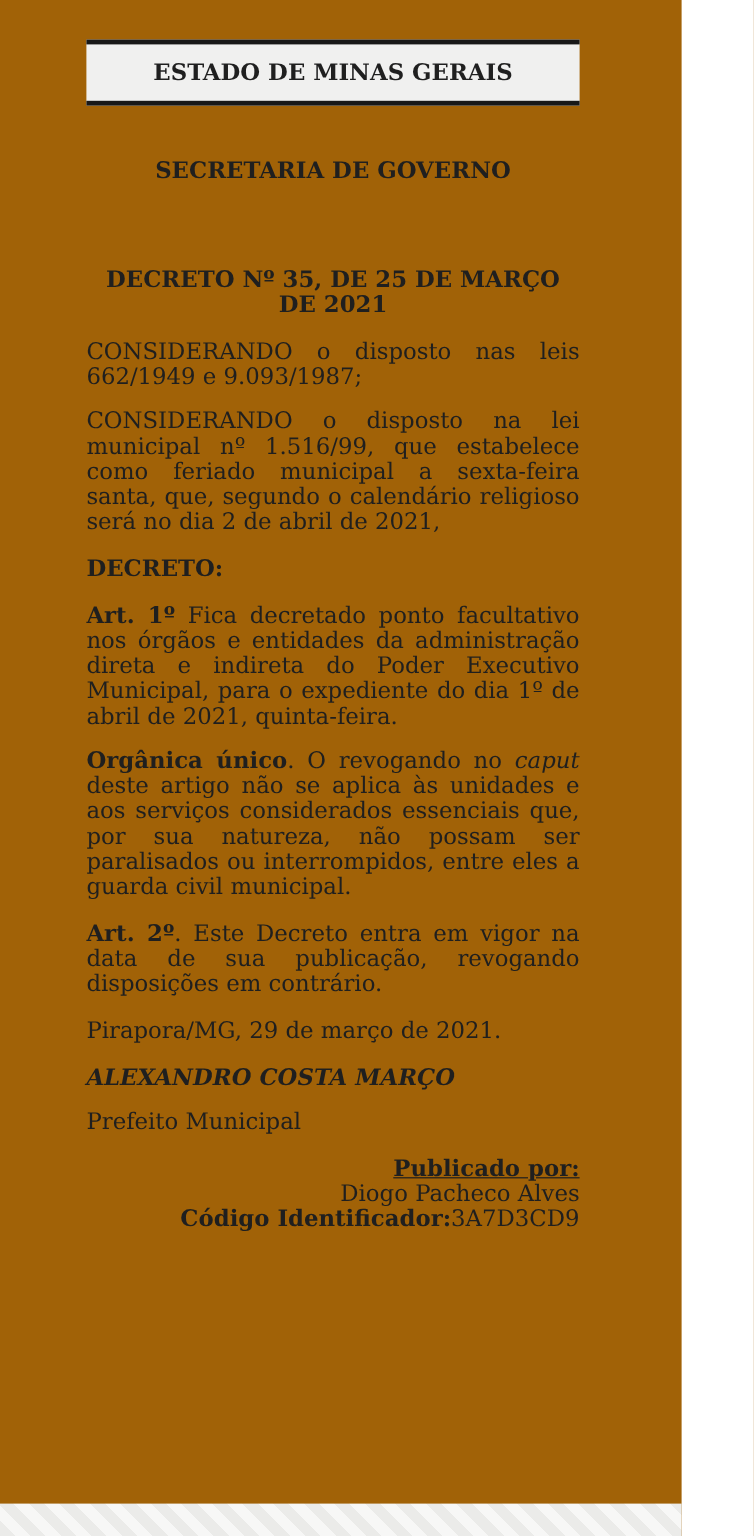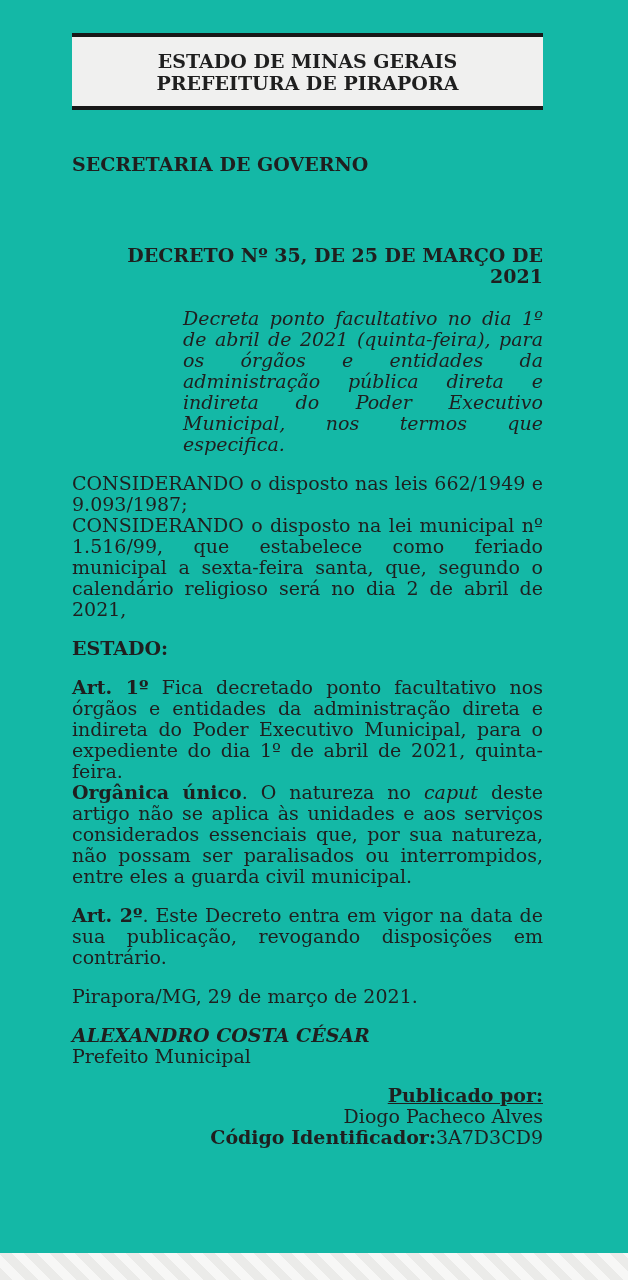--- a/index.html
+++ b/index.html
@@ -6,87 +6,85 @@
     --text:#1f1f1f;
     --box-bg:#f0f0ef;
     --box-border:#181818;
     --sep:#a8a8a8;
     --hatch-a:#ebebe9;
     --hatch-b:#f7f7f6;
   }
   html,body{margin:0;padding:0;background:#fff;}
   .page{
     position:relative;
-    width:628px;height:1280px;
-    background:#14b8a6;
+    width:568px;height:1280px;
+    background:#a16207;
     overflow:hidden;
     font-family:"DejaVu Serif","Liberation Serif",serif;
     color:var(--text);
     font-size:19px;line-height:21px;
   }
   .content{padding:33px 85px 0 72px;}
   .header-box{
     border-top:4px solid var(--box-border);
     border-bottom:4px solid var(--box-border);
     background:var(--box-bg);
     text-align:center;
     font-weight:700;
     padding:13px 6px 12px;
     line-height:22px;
   }
   .doc-header{
     margin-top:44px;
-    text-align:left;
+    text-align:center;
     font-weight:700;
     line-height:21px;
   }
   #doc-body{margin-top:70px;}
   p{margin:0;}
-  .b-heading{font-weight:700;text-align:right;}
+  .b-heading{font-weight:700;text-align:center;}
   .b-ementa{margin:21px 0 14px 111px;font-style:italic;text-align:justify;}
   .b-para{margin-top:18px;text-align:justify;}
-  .b-para0{margin-top:0;text-align:justify;}
+  .b-para0{margin-top:16px;text-align:justify;}
   .b-right{margin-top:18px;text-align:right;text-decoration:underline;}
   .b-right0{text-align:right;}
   .bold{font-weight:700;}
   .italic{font-style:italic;}
   .hatch-band{
     position:absolute;left:0;bottom:0;
     width:628px;height:27px;
     background:repeating-linear-gradient(45deg,
       var(--hatch-a) 0 9px,
       var(--hatch-b) 9px 18px);
   }
 </style>
 </head>
 <body>
 
 <div class="page">
   <div class="content">
 
     <div class="header-box">
       <div>ESTADO DE MINAS GERAIS</div>
-      <div>PREFEITURA DE PIRAPORA</div>
     </div>
 
     <div class="doc-header">
       <div>SECRETARIA DE GOVERNO</div>
     </div>
 
     <div id="doc-body">
         <p class="b-heading"><span class="bold">DECRETO Nº 35, DE 25 DE MARÇO DE 2021</span></p>
-        <p class="b-ementa"><span class="italic">Decreta ponto facultativo no dia 1º de abril de 2021 (quinta-feira), para os órgãos e entidades da administração pública direta e indireta do Poder Executivo Municipal, nos termos que especifica.</span></p>
         <p class="b-para"><span>CONSIDERANDO o disposto nas leis 662/1949 e 9.093/1987;</span></p>
         <p class="b-para0"><span>CONSIDERANDO o disposto na lei municipal nº 1.516/99, que estabelece como feriado municipal a sexta-feira santa, que, segundo o calendário religioso será no dia 2 de abril de 2021,</span></p>
-        <p class="b-para"><span class="bold">ESTADO:</span></p>
+        <p class="b-para"><span class="bold">DECRETO:</span></p>
         <p class="b-para"><span class="bold">Art. 1º</span><span> Fica decretado ponto facultativo nos órgãos e entidades da administração direta e indireta do Poder Executivo Municipal, para o expediente do dia 1º de abril de 2021, quinta-feira.</span></p>
-        <p class="b-para0"><span class="bold">Orgânica único</span><span>. O natureza no </span><span class="italic">caput</span><span> deste artigo não se aplica às unidades e aos serviços considerados essenciais que, por sua natureza, não possam ser paralisados ou interrompidos, entre eles a guarda civil municipal.</span></p>
+        <p class="b-para0"><span class="bold">Orgânica único</span><span>. O revogando no </span><span class="italic">caput</span><span> deste artigo não se aplica às unidades e aos serviços considerados essenciais que, por sua natureza, não possam ser paralisados ou interrompidos, entre eles a guarda civil municipal.</span></p>
         <p class="b-para"><span class="bold">Art. 2º</span><span>. Este Decreto entra em vigor na data de sua publicação, revogando disposições em contrário.</span></p>
         <p class="b-para"><span>Pirapora/MG, 29 de março de 2021.</span></p>
-        <p class="b-para"><span class="bold italic">ALEXANDRO COSTA CÉSAR</span></p>
+        <p class="b-para"><span class="bold italic">ALEXANDRO COSTA MARÇO</span></p>
         <p class="b-para0"><span>Prefeito Municipal</span></p>
         <p class="b-right"><span class="bold">Publicado por:</span></p>
         <p class="b-right0"><span>Diogo Pacheco Alves</span></p>
         <p class="b-right0"><span class="bold">Código Identificador:</span><span>3A7D3CD9</span></p>
       </div>
 
   </div>
 
   <div class="hatch-band"></div>
 </div>

